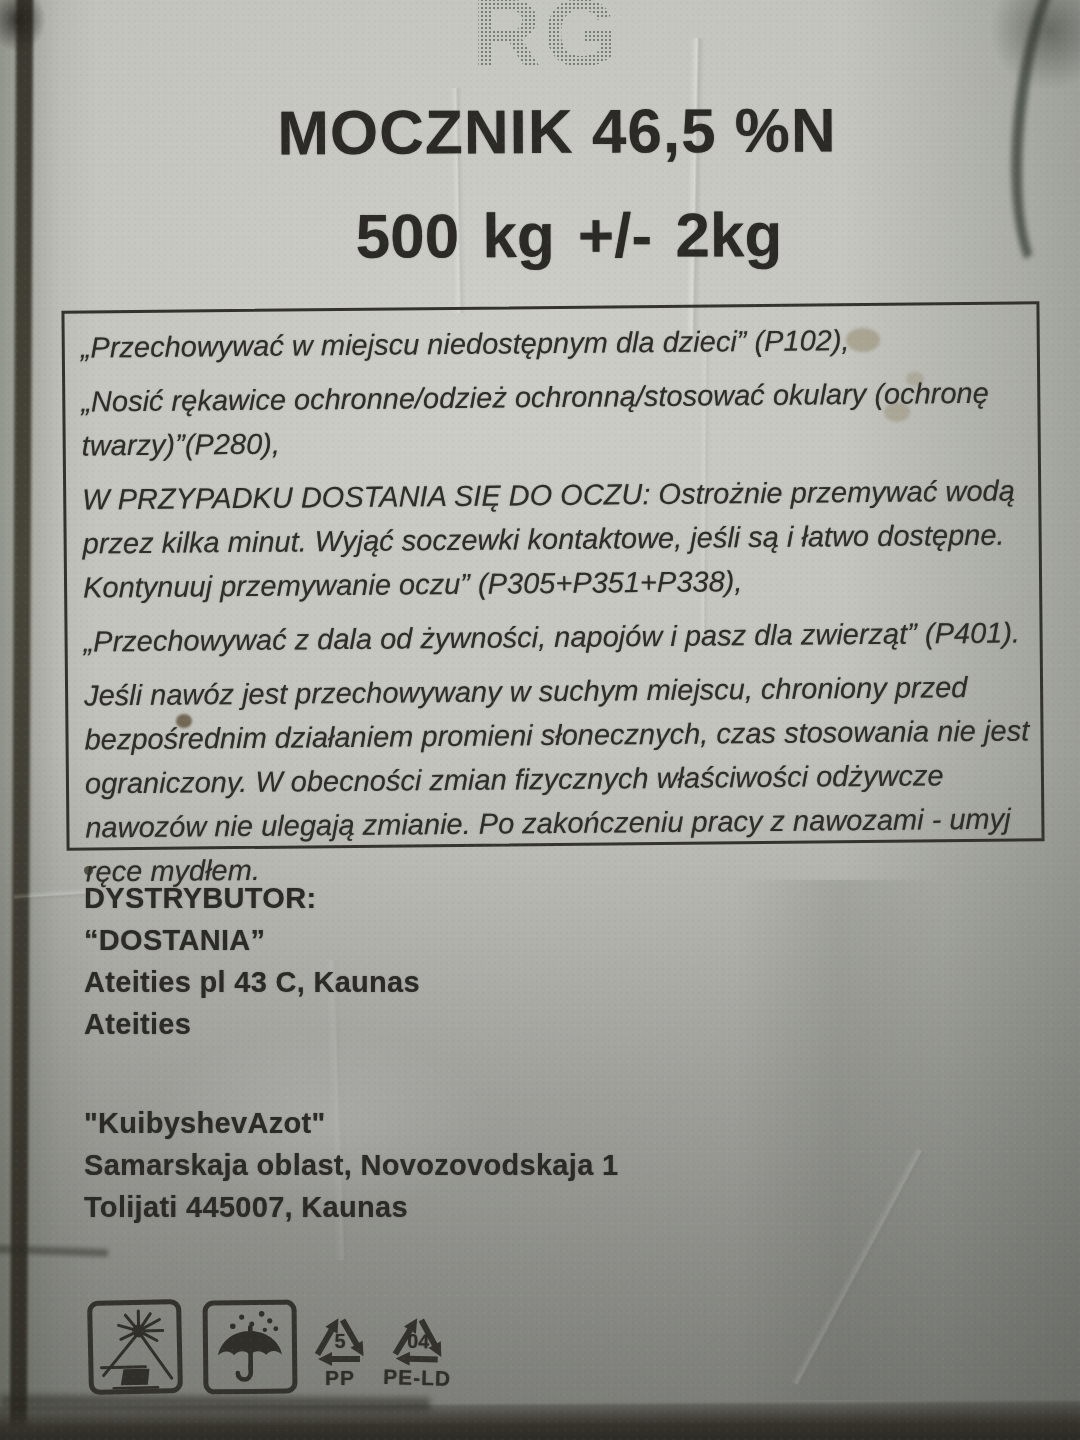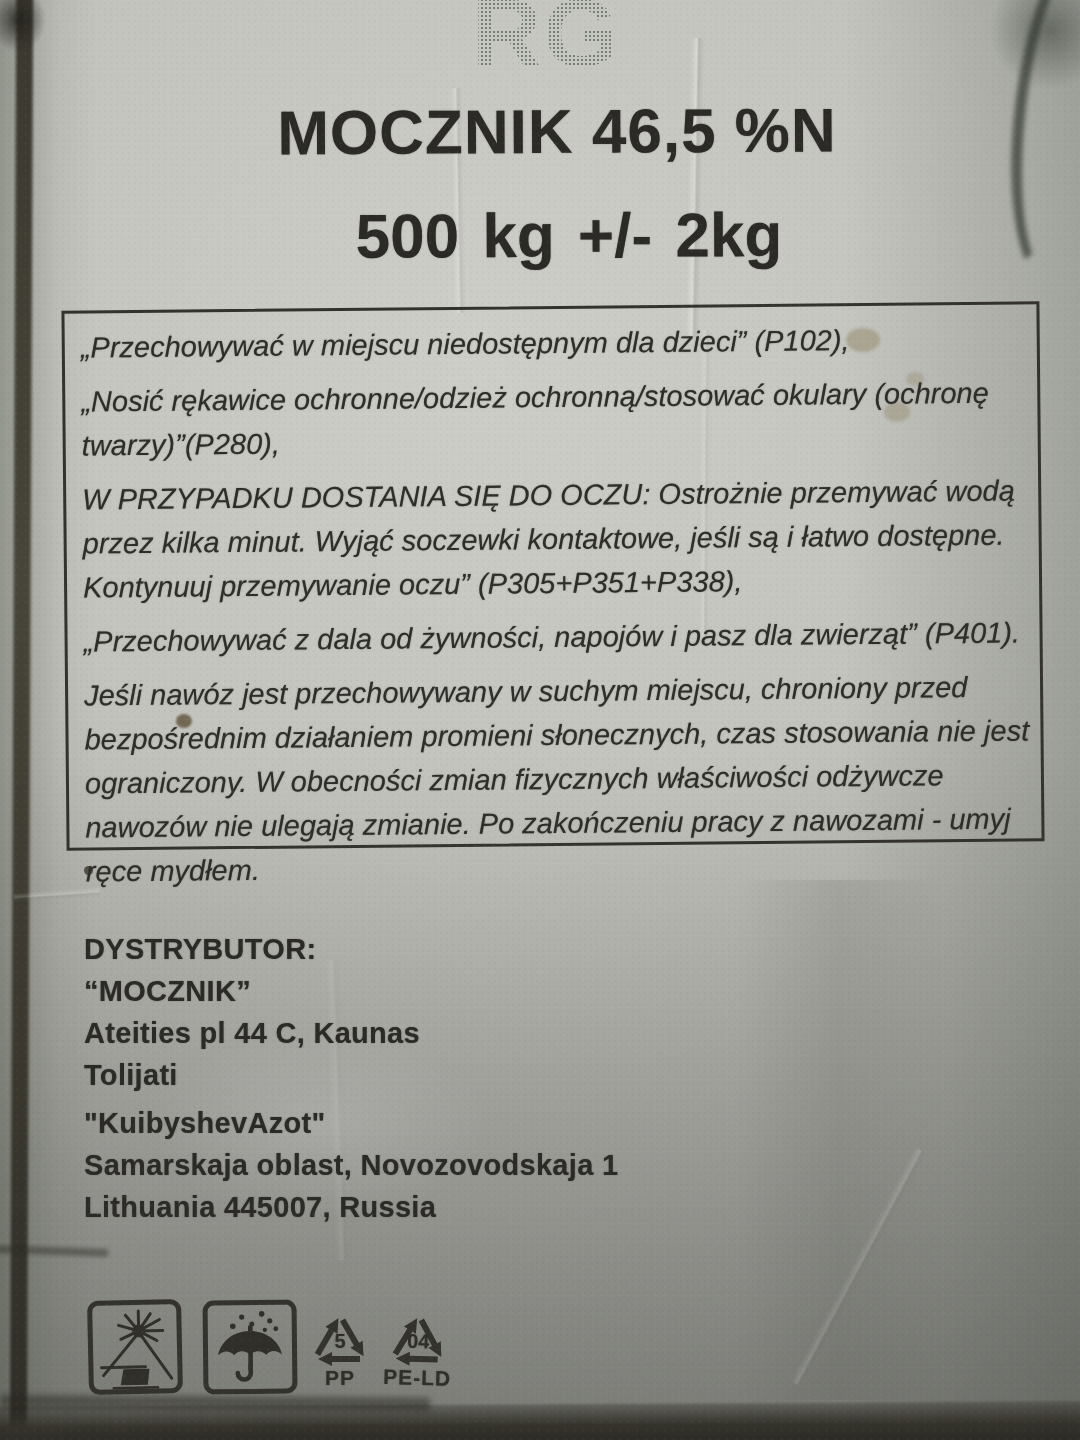--- a/index.html
+++ b/index.html
@@ -69,21 +69,21 @@
   .weight { left:0; top:200px; width:1080px; text-align:center; text-indent:58px;
     font-size:62px; font-weight:700; word-spacing:6px; transform:rotate(-.2deg); }
 
   .safety-box { left:64px; top:306px; width:978px; height:540px; box-sizing:border-box;
     border:3px solid #33322c; transform:rotate(-.55deg);
     padding:12px 18px 0 16px; }
   .safety-box p { margin:0 -42px 10px 0; font-style:italic;
     font-size:29px; line-height:44px; color:#2e2d29; }
 
   .addr { font-weight:700; font-size:29px; line-height:42px; letter-spacing:.3px; }
-  #distributor { left:84px; top:928px; }
+  #distributor { left:84px; top:877px; }
   #producer    { left:84px; top:1102px; }
 
   .picto { top:1300px; width:94px; height:94px; box-sizing:border-box;
     border:5px solid #33322c; border-radius:11px; }
   #sunbox { left:88px;  transform:rotate(-1.2deg); }
   #drybox { left:203px; transform:rotate(-.6deg); }
   .picto svg { width:100%; height:100%; display:block; opacity:.95; }
 
   .recycle { top:1306px; width:72px; text-align:center; color:#2f2e28; }
   #rec1 { left:304px; }
@@ -129,29 +129,29 @@
   <div class="abs safety-box">
     <p class="inktext">„Przechowywać w miejscu niedostępnym dla dzieci” (P102),</p>
     <p class="inktext">„Nosić rękawice ochronne/odzież ochronną/stosować okulary (ochronę twarzy)”(P280),</p>
     <p class="inktext">W PRZYPADKU DOSTANIA SIĘ DO OCZU: Ostrożnie przemywać wodą przez kilka minut. Wyjąć soczewki kontaktowe, jeśli są i łatwo dostępne. Kontynuuj przemywanie oczu” (P305+P351+P338),</p>
     <p class="inktext">„Przechowywać z dala od żywności, napojów i pasz dla zwierząt” (P401).</p>
     <p class="inktext">Jeśli nawóz jest przechowywany w suchym miejscu, chroniony przed bezpośrednim działaniem promieni słonecznych, czas stosowania nie jest ograniczony. W obecności zmian fizycznych właściwości odżywcze nawozów nie ulegają zmianie. Po zakończeniu pracy z nawozami - umyj ręce mydłem.</p>
   </div>
 
   <section class="abs addr" id="distributor">
     <div class="inktext">DYSTRYBUTOR:</div>
-    <div class="inktext">“MOCZNIK”</div>
-    <div class="inktext">Ateities pl 44 C, Kaunas</div>
-    <div class="inktext">Tolijati</div>
+    <div class="inktext">“DOSTANIA”</div>
+    <div class="inktext">Ateities pl 43 C, Kaunas</div>
+    <div class="inktext">Ateities</div>
   </section>
 
   <section class="abs addr" id="producer">
     <div class="inktext">"KuibyshevAzot"</div>
     <div class="inktext">Samarskaja oblast, Novozovodskaja 1</div>
-    <div class="inktext">Lithuania 445007, Russia</div>
+    <div class="inktext">Tolijati 445007, Kaunas</div>
   </section>
 
   <div class="abs picto" id="sunbox">
     <svg viewBox="0 0 84 84">
       <g stroke="#2c2b26" stroke-width="3" fill="none" stroke-linecap="round">
         <path d="M46,26 L46,6"></path>
           <path d="M46,26 L58,9"></path>
           <path d="M46,26 L67,15"></path>
         <path d="M46,26 L70,26"></path>
           <path d="M46,26 L33,10"></path>

